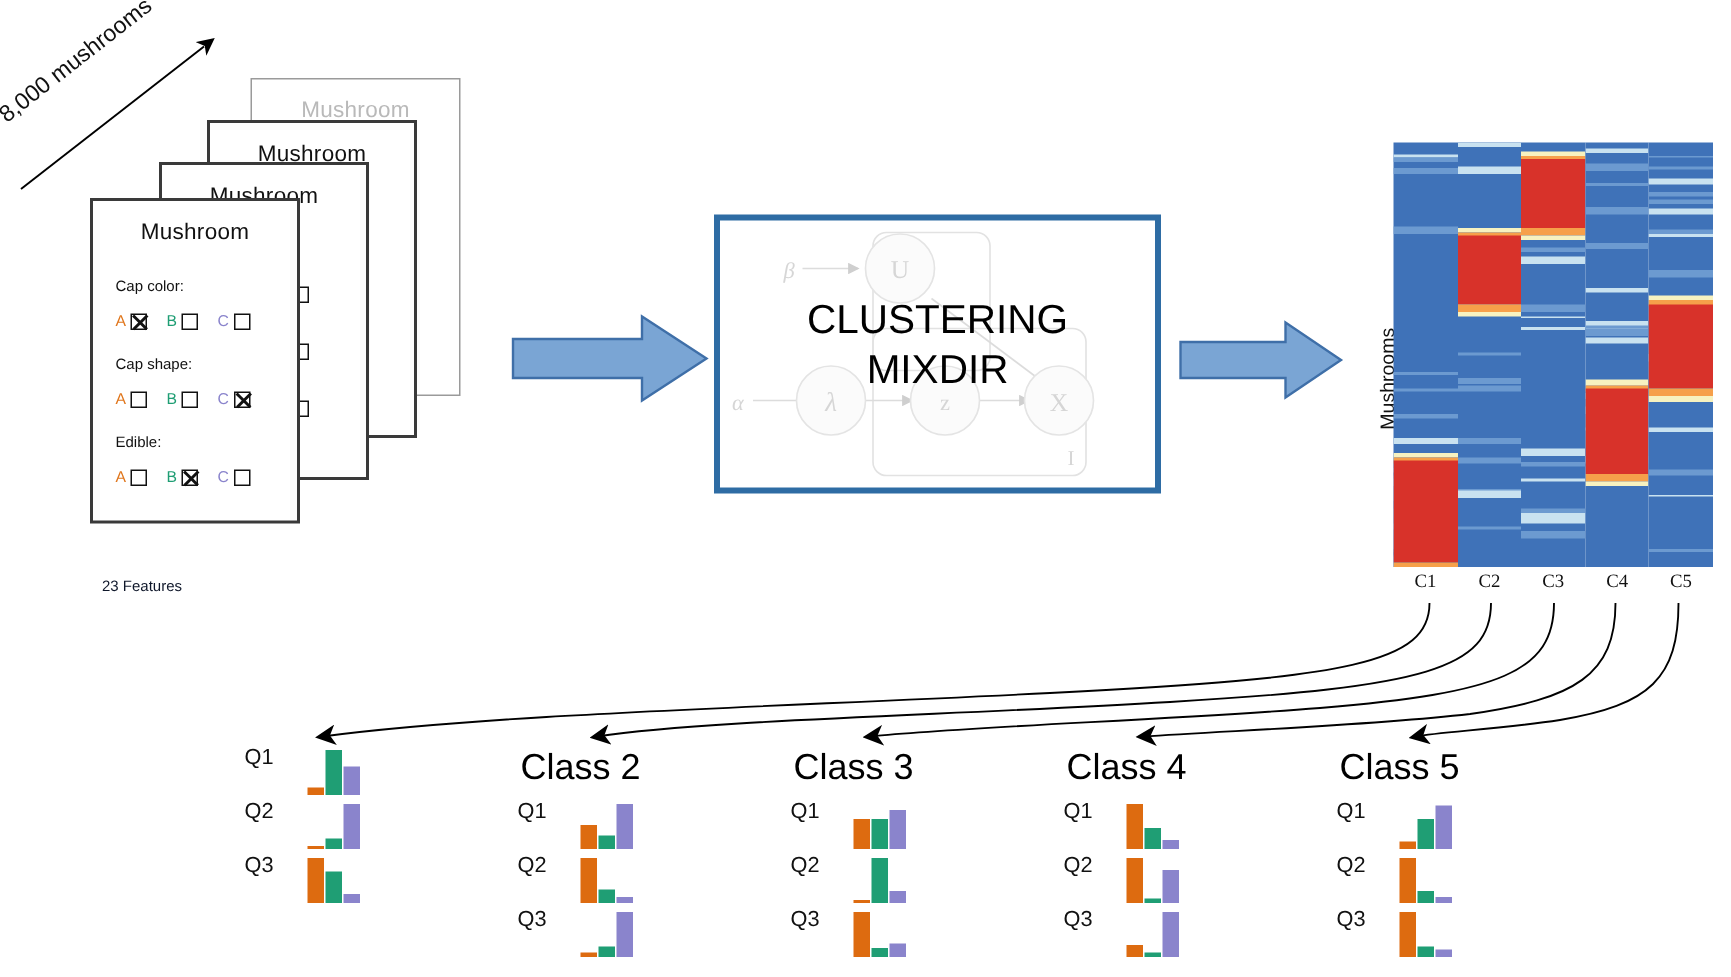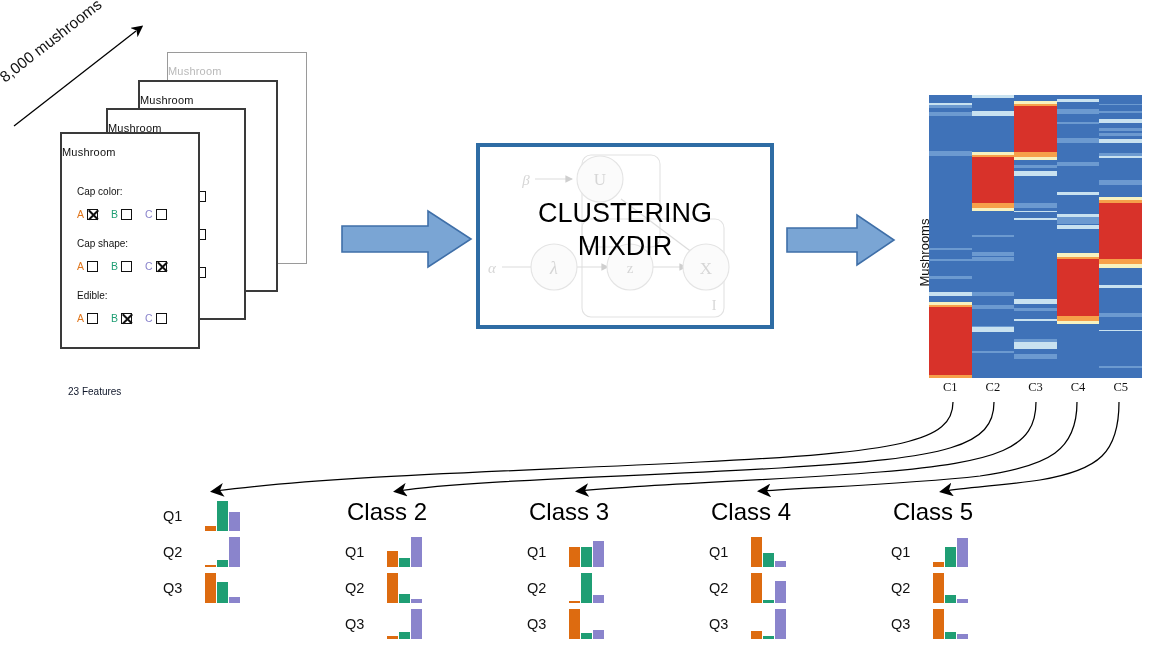--- a/index.html
+++ b/index.html
@@ -8,22 +8,22 @@
   .abs{position:absolute;}
 
   
   #card-stack{position:absolute;left:0;top:0;width:330px;height:400px;}
   .card{position:absolute;background:#ffffff;box-sizing:border-box;}
   .card-back3{left:167px;top:52px;width:140px;height:212px;border:1px solid #9a9a9a;}
   .card-back2{left:138px;top:80px;width:140px;height:212px;border:2px solid #3a3a3a;}
   .card-back1{left:106px;top:108px;width:140px;height:212px;border:2px solid #3a3a3a;}
   .card-front{left:60px;top:132px;width:140px;height:217px;border:2px solid #3a3a3a;}
 
-  .card-title{position:absolute;left:0;right:0;top:12px;
-              font-size:11px;letter-spacing:.2px;}
+  .card-title{position:absolute;left:0;right:0;top:12px;text-align:center;
+              font-size:15px;letter-spacing:.2px;}
   .card-title.faint{color:#b9b9b9;}
   .card-title.dark{color:#111;font-weight:400;}
 
   .feat{position:absolute;left:15px;font-size:10px;color:#111;}
   .optrow{position:absolute;left:15px;display:flex;align-items:center;gap:0;font-size:10.5px;}
   .opt{display:inline-flex;align-items:center;margin-right:13px;}
   .opt .ltr{margin-right:3px;font-size:10.5px;}
   .ltrA{color:#e0761c;}
   .ltrB{color:#1f9e74;}
   .ltrC{color:#8a84cc;}
@@ -54,21 +54,21 @@
   .hm-band{position:absolute;left:0;right:0;}
   #hm-ylabel{position:absolute;left:-21px;top:150px;font-size:13px;color:#111;
              transform:rotate(-90deg);transform-origin:center;white-space:nowrap;}
   #hm-xticks{position:absolute;left:17px;top:285px;width:213px;display:flex;}
   #hm-xticks span{flex:1;text-align:center;font-size:12.5px;color:#111;font-family:"Liberation Serif",serif;}
 
   
   #classes{position:absolute;left:0;top:498px;width:1154px;height:153px;}
   .class-col{position:absolute;top:0;width:182px;}
   .class-title{font-size:24px;color:#000;margin:0 0 8px 2px;white-space:nowrap;}
-  .qrow{display:flex;align-items:center;height:34px;margin-bottom:2px;}
+  .qrow{display:flex;align-items:flex-start;height:34px;margin-bottom:2px;}
   .qlabel{font-size:14.5px;color:#111;width:36px;line-height:1;margin-bottom:-2px;}
   .minibars{display:flex;align-items:flex-end;height:32px;gap:1px;margin-left:6px;}
   .mb{width:11px;}
   .mb.o{background:#dd6b10;}
   .mb.t{background:#1f9e74;}
   .mb.p{background:#8a84cc;}
   svg{display:block;}
 </style>
 </head>
 <body>

